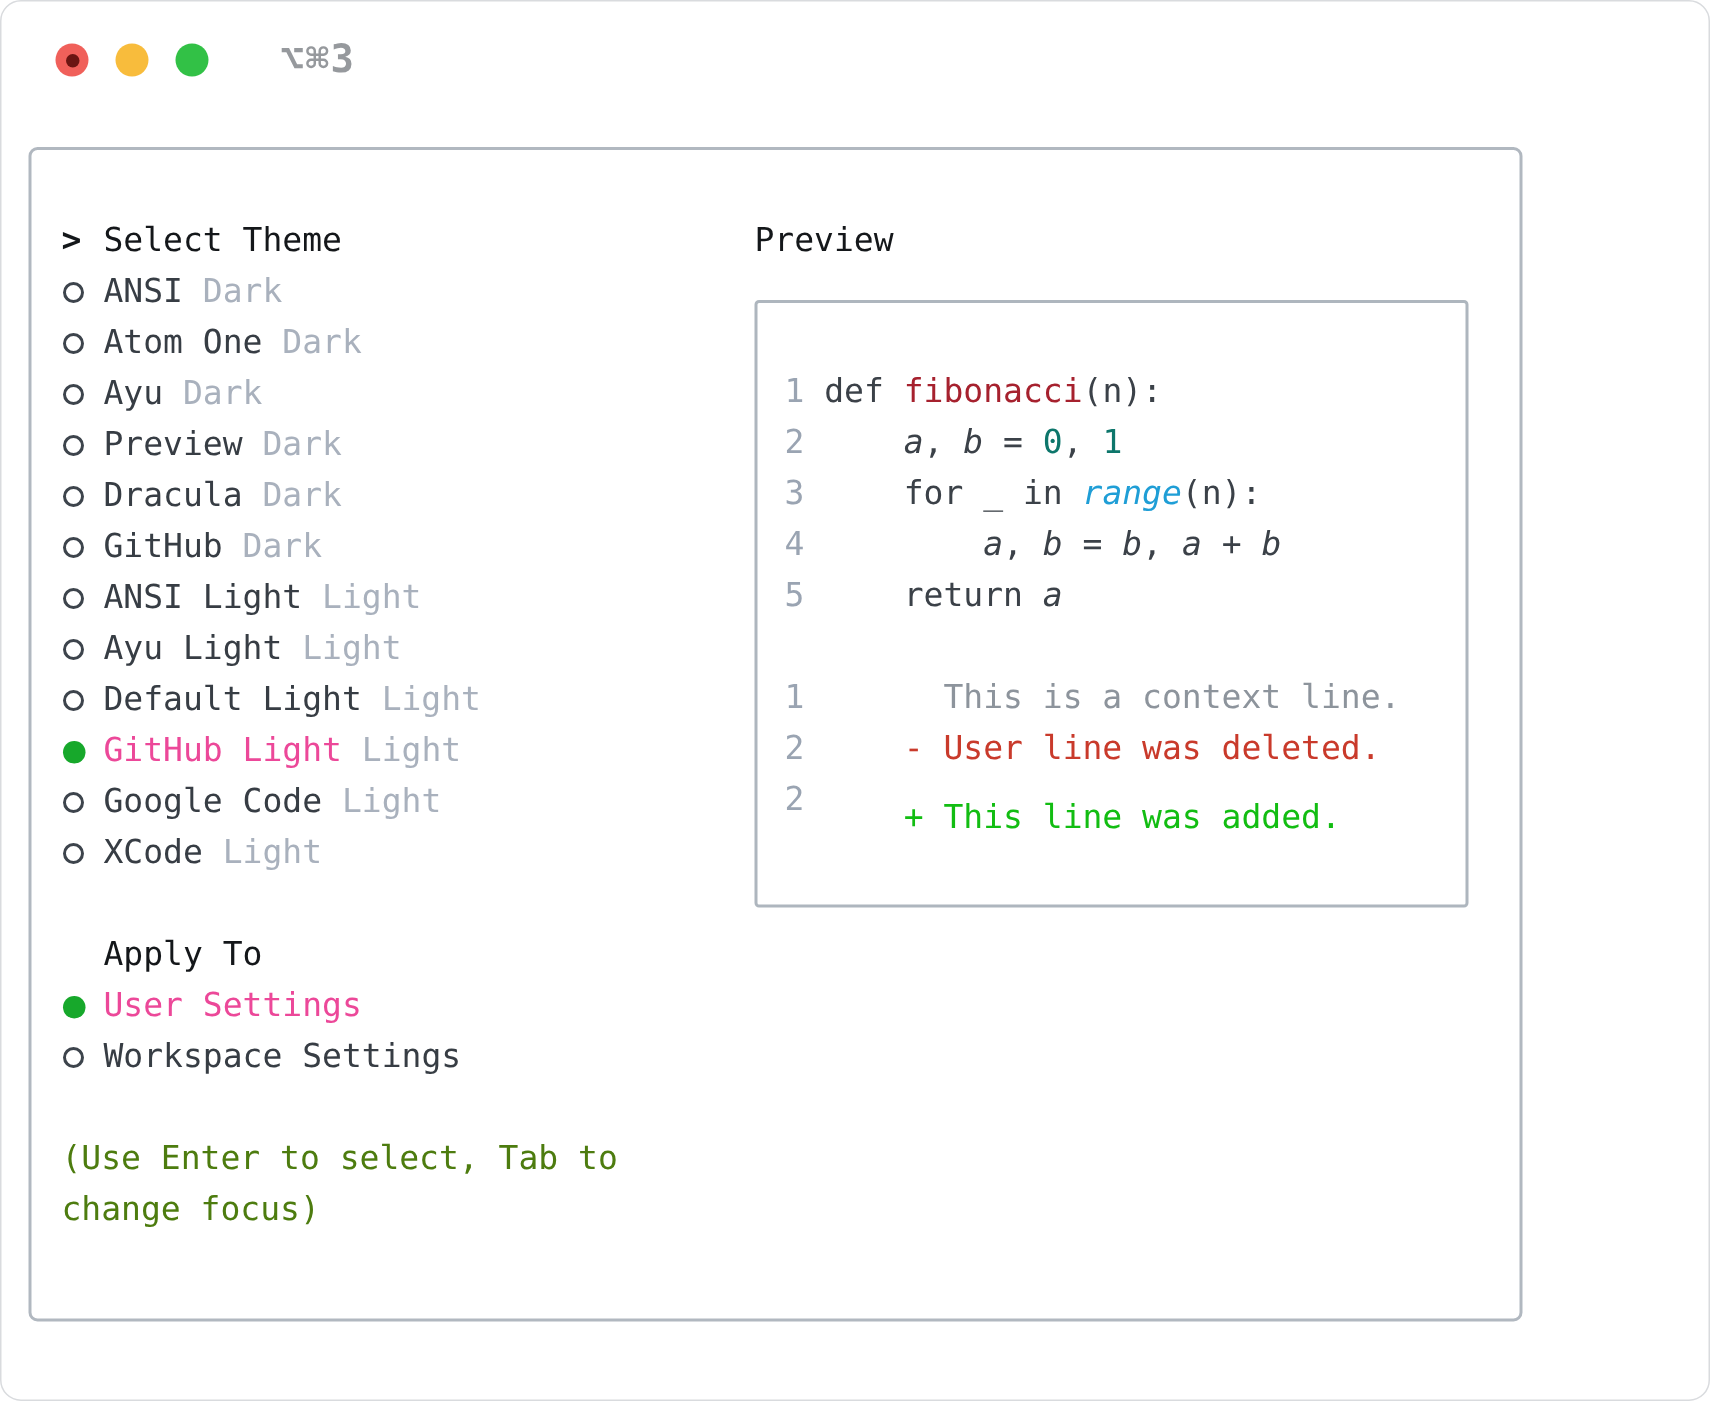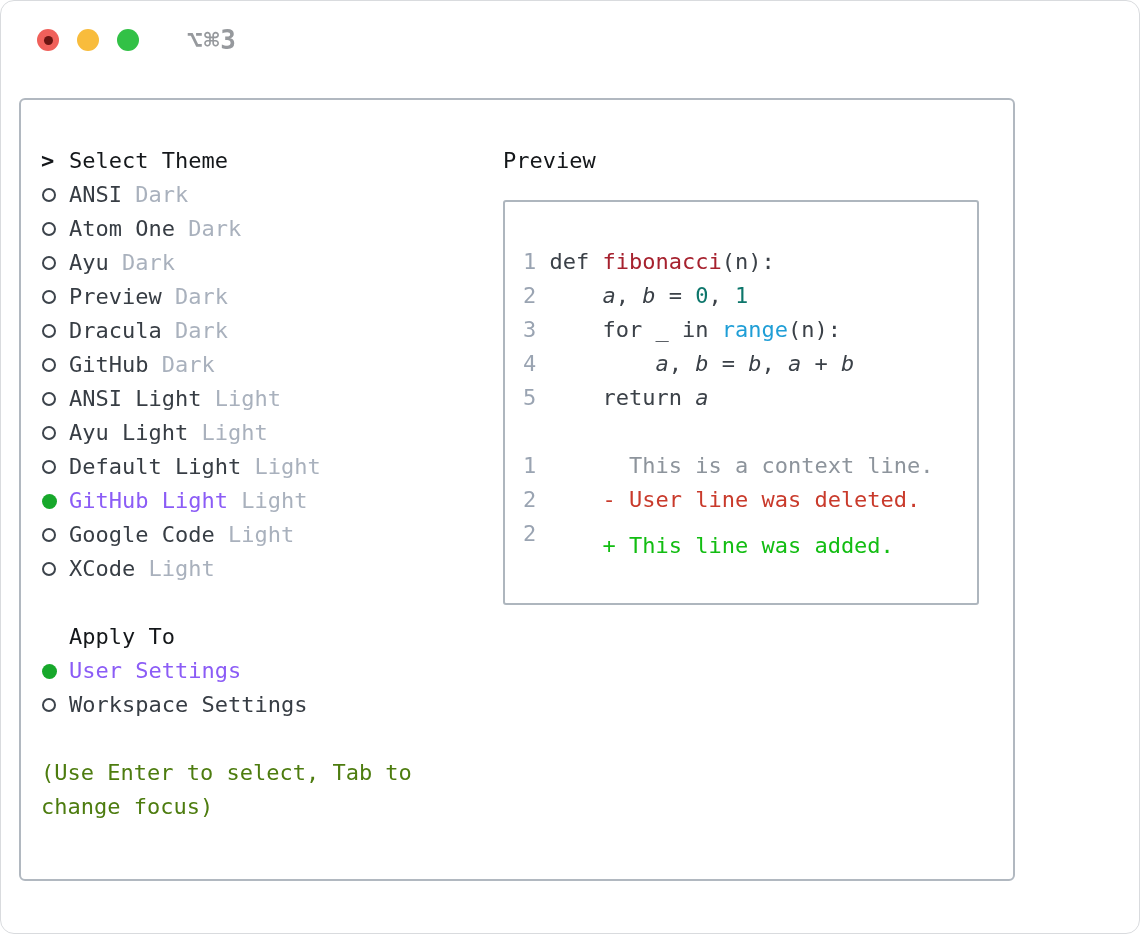--- a/index.html
+++ b/index.html
@@ -67,21 +67,21 @@
   .h { font-weight: normal; color: #14171a; }
 
   .radio {
     width: 14px; height: 14px;
     border-radius: 50%;
     border: 2px solid #3d444c;
     margin-left: 1px;
   }
   .radio.selected { border: none; background: #17a82b; width: 15px; height: 15px; }
   .opt-name { color: #373d44; }
-  .opt-name.green { color: #8b5cf6; text-align: right; }
+  .opt-name.green { color: #ec4899; text-align: right; }
   .opt-variant { color: #a9b1bd; padding-left: 1ch; }
 
   .spacer { height: 34px; }
 
   .hint {
     color: #4d7c0f;
     width: 440px;
     white-space: normal;
   }
 
@@ -96,21 +96,21 @@
     padding: 43px 0 0 18px;
     overflow: hidden;
   }
   .code-line { display: flex; white-space: pre; height: 34px; }
   .lineno { width: 2ch; color: #9aa4b2; flex-shrink: 0; }
   .blank-line { height: 34px; }
 
   .seg-plain    { color: #3b4148; }
   .seg-func     { color: #a6212e; }
   .seg-number   { color: #0d766b; }
-  .seg-builtin  { color: #1f9ed6; }
+  .seg-builtin  { color: #1f9ed6; font-style: italic; }
   .seg-variable { color: #3b4148; font-style: italic; }
 
   .diff-context { color: #8d949c; }
   .diff-deleted { color: #c93a2b; }
   .diff-added   { color: #12bd12; margin-top: 12px; }
 </style>
 </head>
 <body>
 
 <div class="window">

